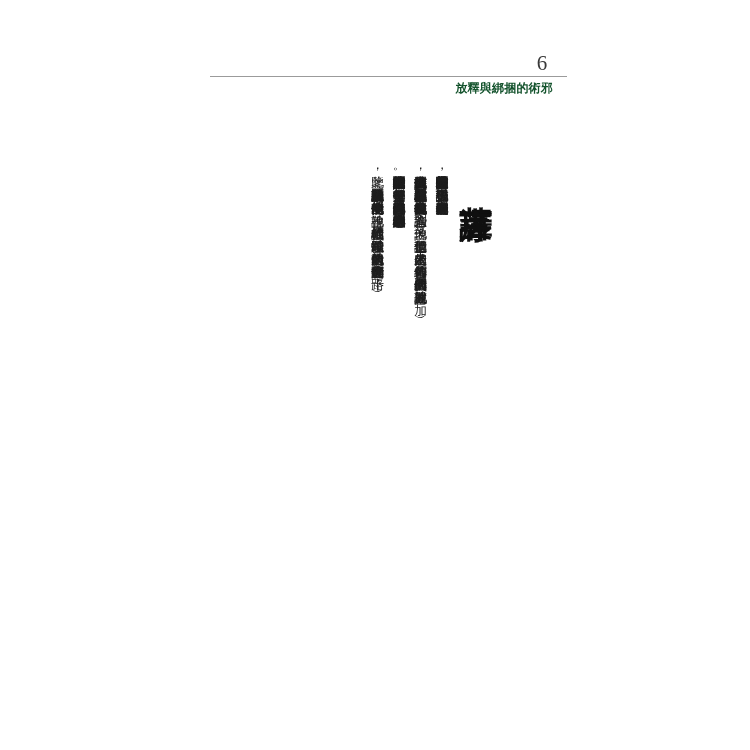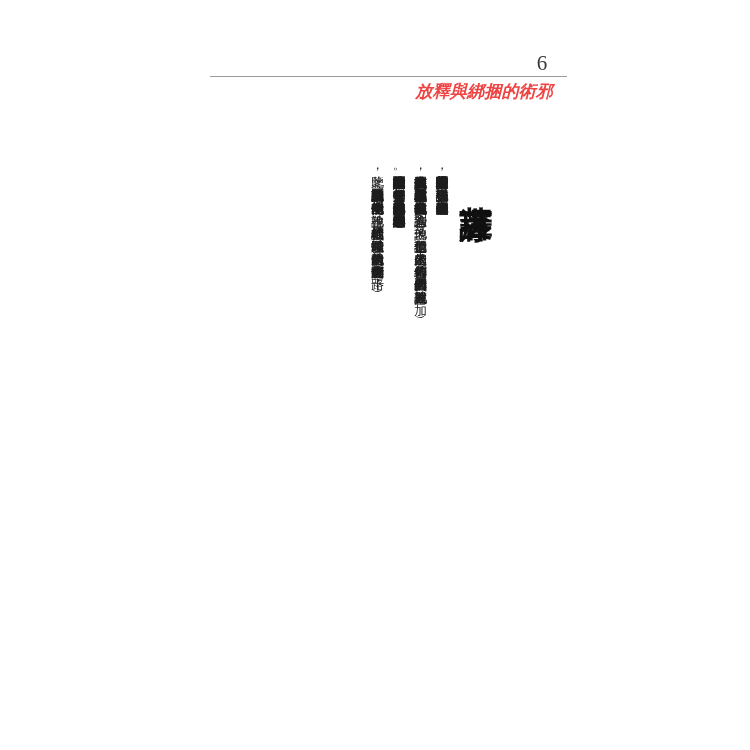--- a/index.html
+++ b/index.html
@@ -26,26 +26,25 @@
     top: 76px;
     left: 210px;
     width: 357px;
     height: 1px;
     background: #9b9b9b;
   }
   .running-head {
     position: absolute;
     top: 80px;
     right: 197px;
-    font-size: 17px;
+    font-size: 12px;
     font-weight: bold;
     letter-spacing: 0.2px;
-    color: #ef4444;
+    color: #14532d;
     white-space: nowrap;
-    font-style: italic;
   }
   .content {
     position: absolute;
     top: 140px;
     right: 250px;
     height: 511px;
     writing-mode: vertical-rl;
     text-orientation: mixed;
   }
   .title {

